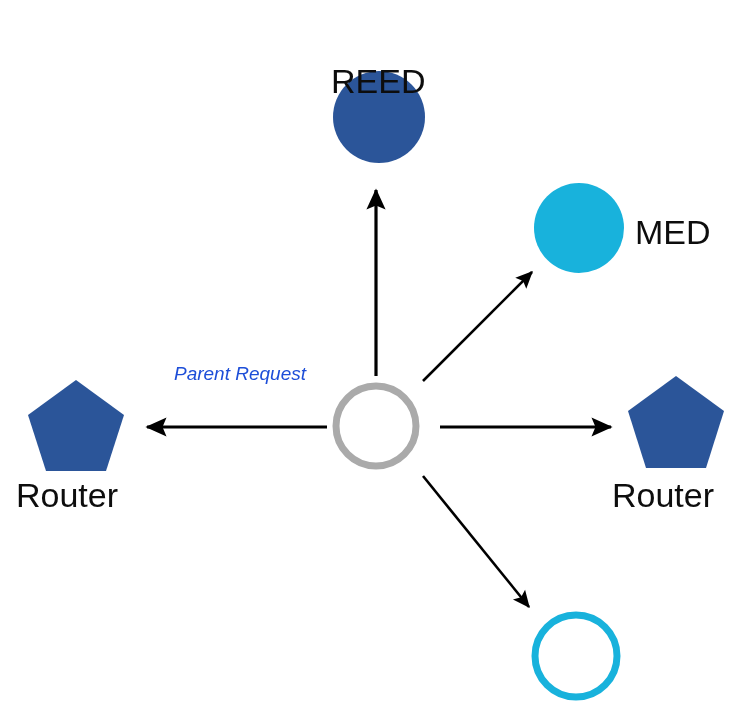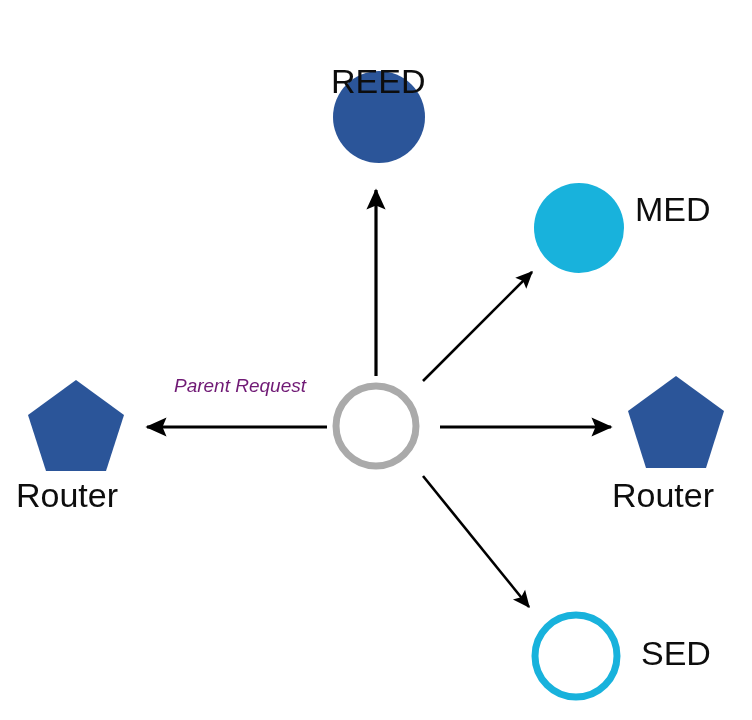--- a/index.html
+++ b/index.html
@@ -25,38 +25,37 @@
   .node-label {
     position: absolute;
     font-family: "Liberation Sans", sans-serif;
     font-size: 34px;
     font-weight: 400;
     color: #0d0d0d;
     white-space: nowrap;
     line-height: 1;
   }
   #label-reed  { left: 331px; top: 20px; margin-top: 44px; }
-  #label-med   { left: 635px; top: 192px; }
+  #label-med   { left: 635px; top: 215px; }
   #label-router-right { left: 612px; top: 478px; }
   #label-router-left  { left: 16px;  top: 478px; }
   #label-sed   { left: 641px; top: 636px; }
 
   #edge-label {
     position: absolute;
     left: 150px;
     top: 362px;
     width: 180px;
     text-align: center;
     font-family: "Liberation Sans", sans-serif;
     font-style: italic;
     font-size: 19px;
     line-height: 1.22;
-    color: #701a75;
+    color: #1d4ed8;
     white-space: nowrap;
-    margin-top: 12px;
   }
   #edge-label span { display: block; }
 </style>
 </head>
 <body>
 
 <div id="canvas">
 
   <svg id="diagram-svg" viewBox="0 0 752 720" xmlns="http://www.w3.org/2000/svg">
     <defs>
@@ -89,19 +88,18 @@
   </svg>
 
   <div class="node-label" id="label-reed">REED</div>
 
   <div class="node-label" id="label-med">MED</div>
 
   <div class="node-label" id="label-router-right">Router</div>
 
   <div class="node-label" id="label-router-left">Router</div>
 
-  <div class="node-label" id="label-sed">SED</div>
 
   <div id="edge-label">
     <span>Parent Request</span>
   </div>
 
 </div>
 
 </body></html>

